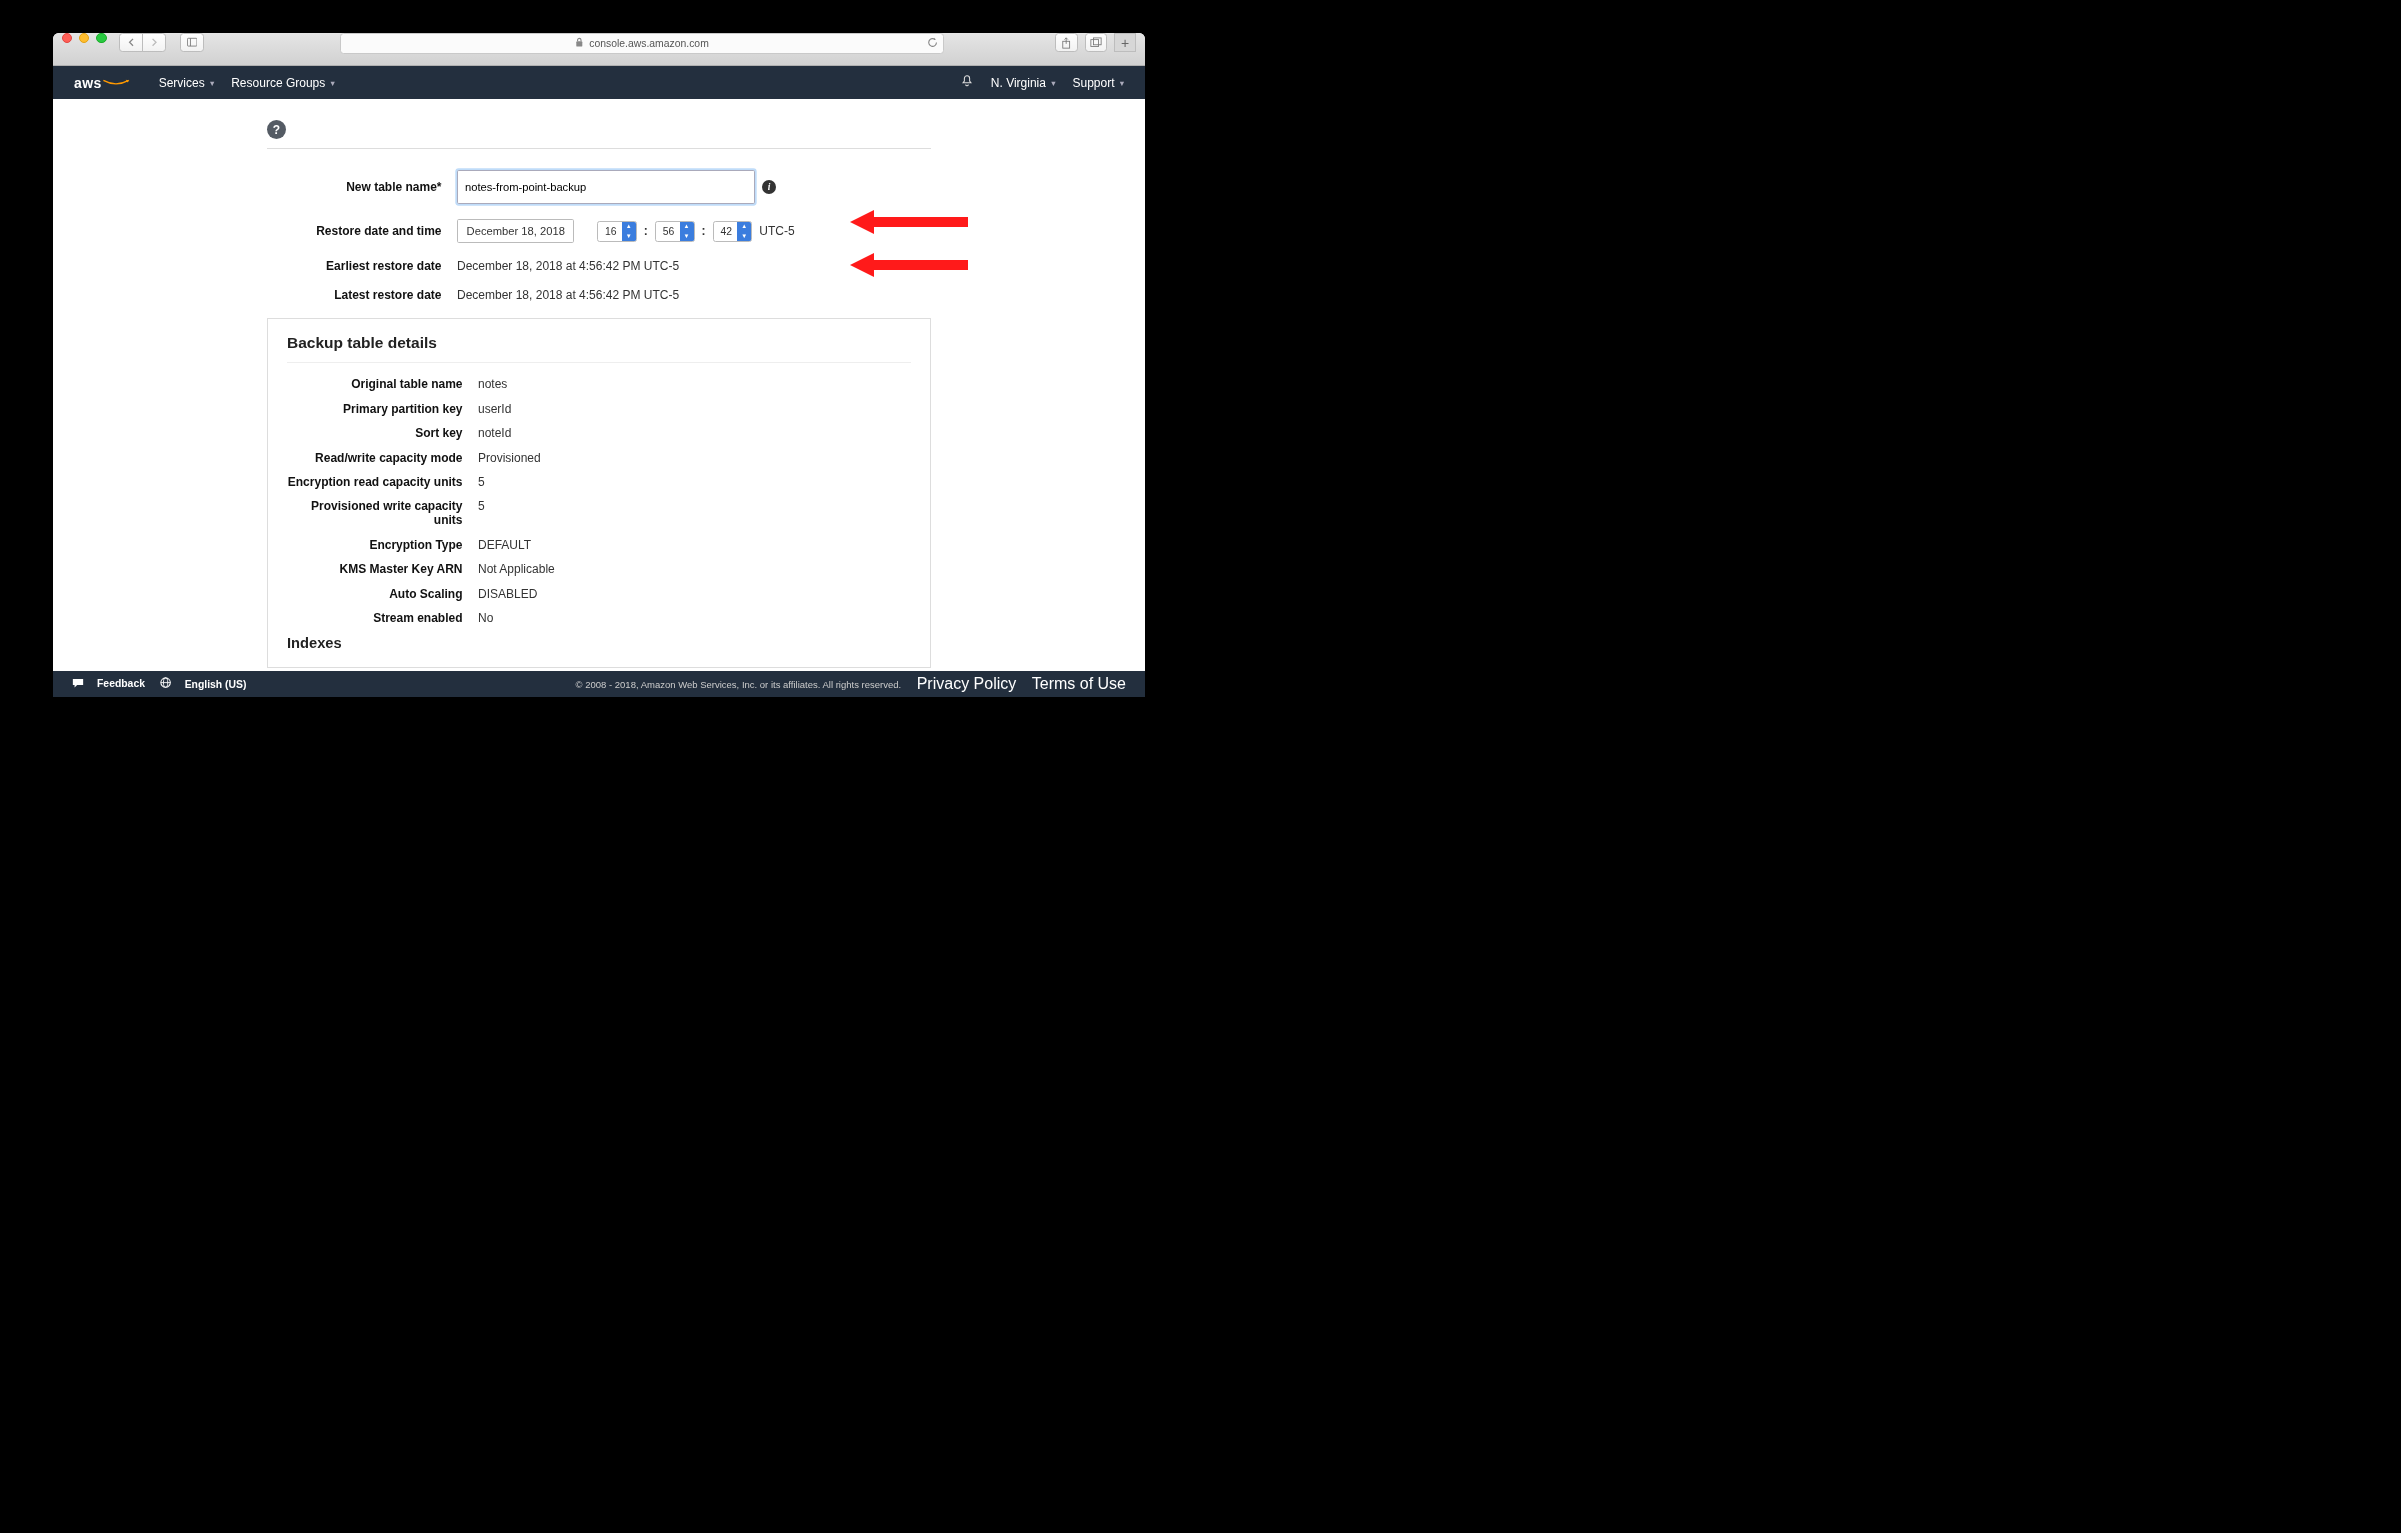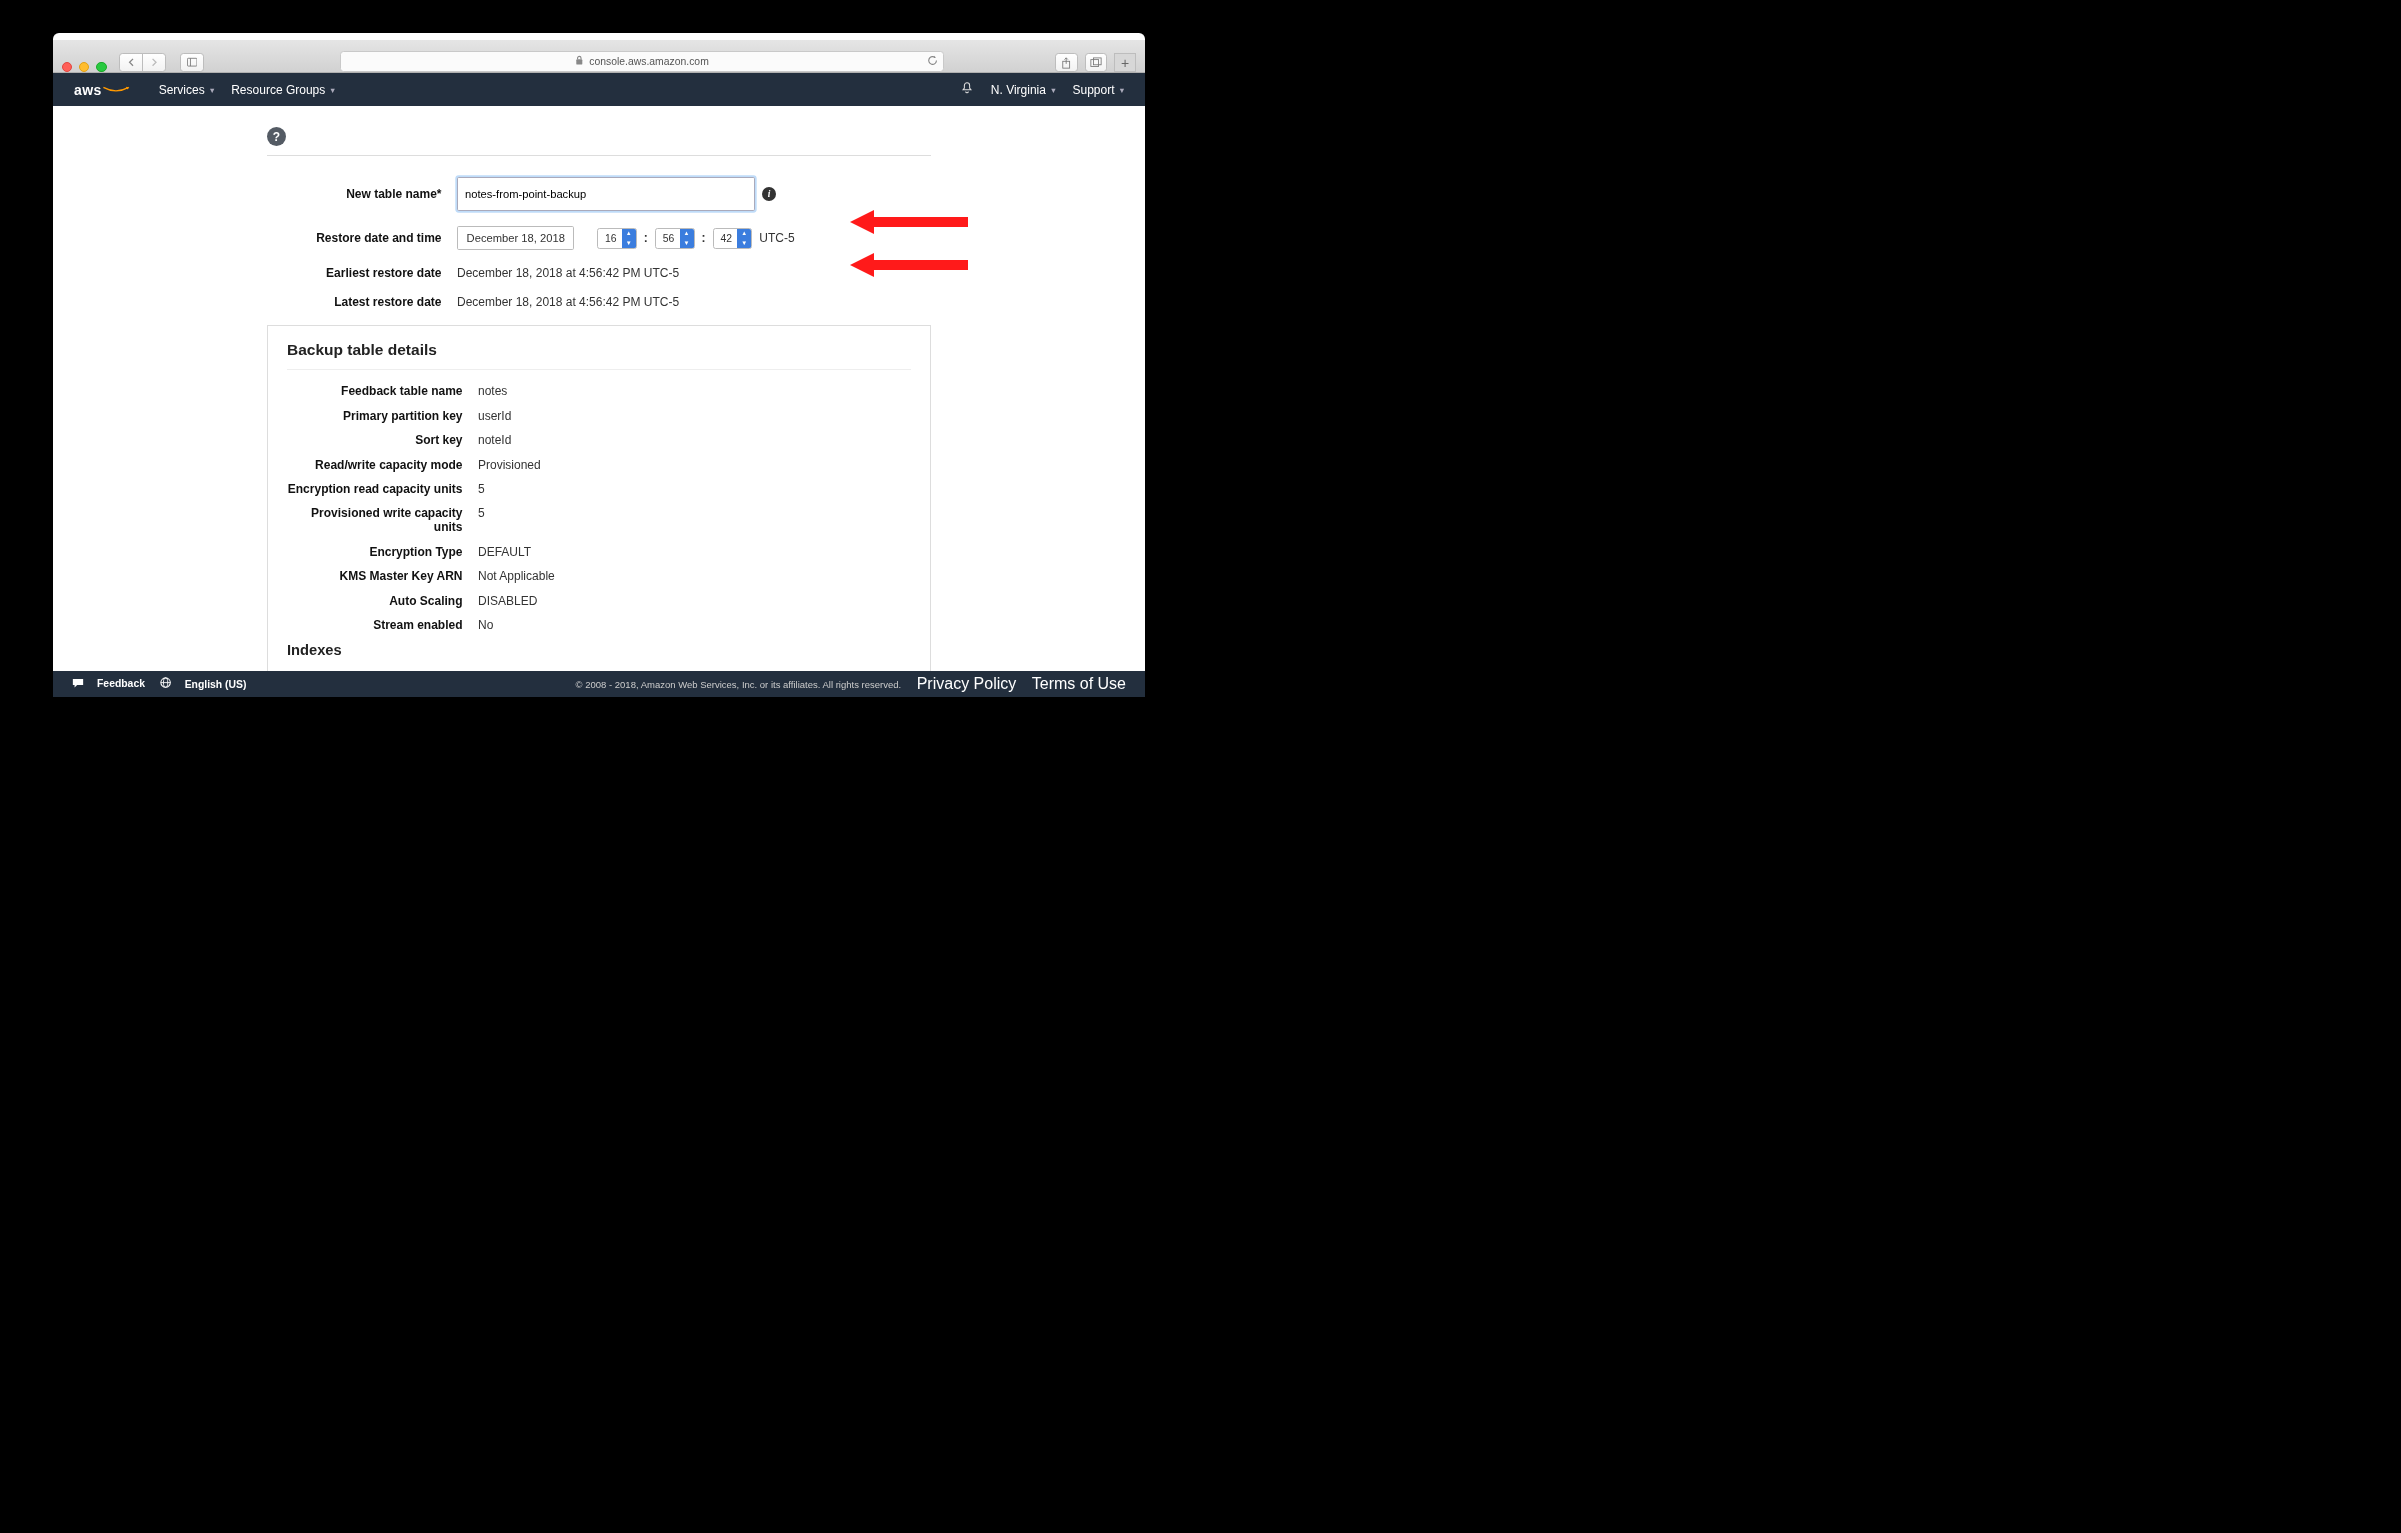--- a/index.html
+++ b/index.html
@@ -20,24 +20,23 @@
     overflow: hidden;
     display: flex;
     flex-direction: column;
   }
   
   .titlebar {
     height: 33px;
     background: linear-gradient(#e5e5e5,#d1d1d1);
     border-bottom: 0.9px solid #b0b0b0;
     display: flex;
-    align-items: flex-end;
+    align-items: flex-start;
     padding: 0 8.6px;
     gap: 7px;
-    margin-top: 7px;
   }
   .traffic { display:flex; gap:7px; margin-right:5.2px;}
   .tl { width:10.4px; height:10.4px; border-radius:50%; }
   .tl.red{background:#ff5f57;border:0.9px solid #e24640;}
   .tl.yellow{background:#ffbd2e;border:0.9px solid #e1a116;}
   .tl.green{background:#28c940;border:0.9px solid #1aab29;}
   .nav-btn-grp{display:flex;}
   .nav-btn{
     width:24px;height:19px;background:linear-gradient(#fff,#f2f2f2);
     border:0.9px solid #bdbdbd;border-radius:3.5px;display:flex;align-items:center;justify-content:center;
@@ -256,21 +255,21 @@
         <div class="val">December 18, 2018 at 4:56:42 PM UTC-5</div>
       </div>
       <div class="form-row">
         <div class="lbl">Latest restore date</div>
         <div class="val">December 18, 2018 at 4:56:42 PM UTC-5</div>
       </div>
 
       <div class="panel">
         <h2>Backup table details</h2>
         <div class="detail-row">
-            <div class="dl">Feedback table name</div>
+            <div class="dl">Original table name</div>
             <div class="dv">notes</div>
           </div>
         <div class="detail-row">
             <div class="dl">Primary partition key</div>
             <div class="dv">userId</div>
           </div>
         <div class="detail-row">
             <div class="dl">Sort key</div>
             <div class="dv">noteId</div>
           </div>

